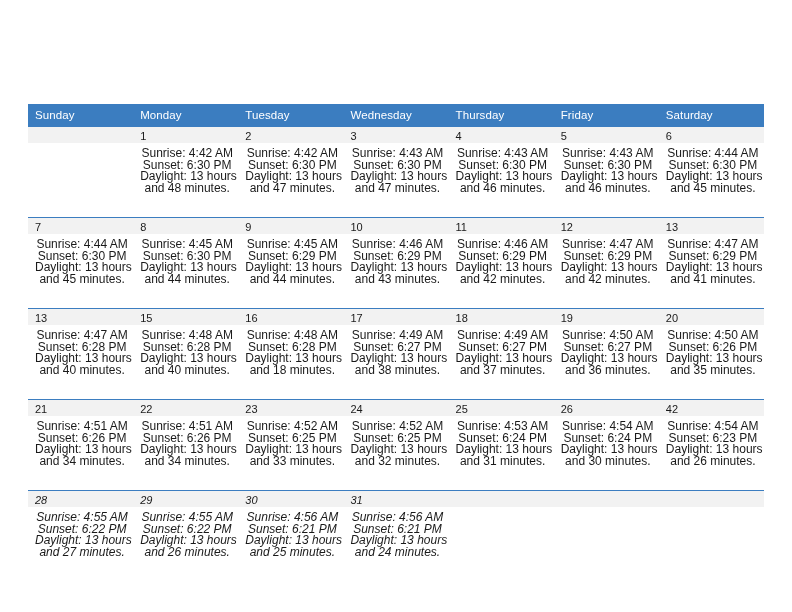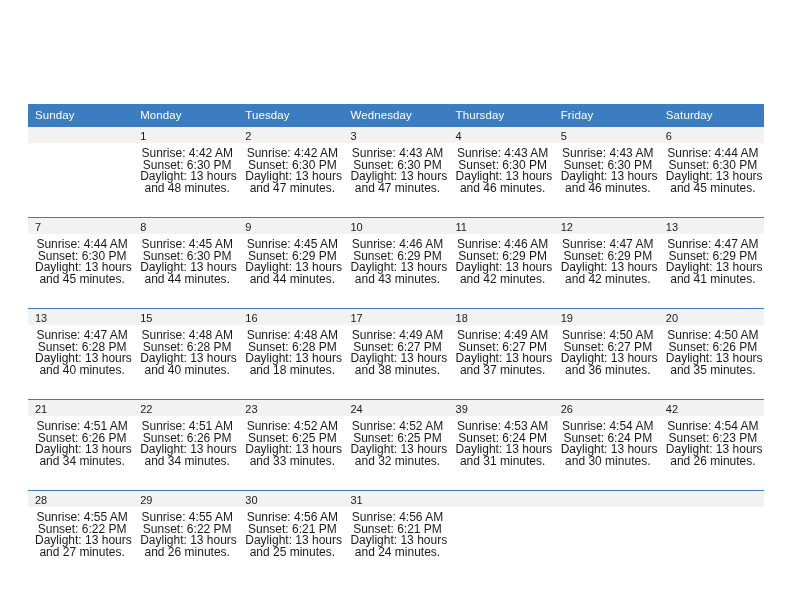--- a/index.html
+++ b/index.html
@@ -138,20 +138,21 @@
     font-size: 12px;
     line-height: 11.6px;
     color: #1a1a1a;
     text-align: center;
   }
   .details div {
     white-space: nowrap;
   }
   .last-row .daycell {
     border-bottom: none;
+    font-style: italic;
   }
 </style>
 </head>
 <body>
 
 <div class="page">
 
 
   <table class="calendar">
     <colgroup>
@@ -395,21 +396,21 @@
           <td class="daycell">
             <div class="daynum-band">24</div>
             <div class="details">
               <div>Sunrise: 4:52 AM</div>
               <div>Sunset: 6:25 PM</div>
               <div>Daylight: 13 hours</div>
               <div>and 32 minutes.</div>
             </div>
           </td>
           <td class="daycell">
-            <div class="daynum-band">39</div>
+            <div class="daynum-band">25</div>
             <div class="details">
               <div>Sunrise: 4:53 AM</div>
               <div>Sunset: 6:24 PM</div>
               <div>Daylight: 13 hours</div>
               <div>and 31 minutes.</div>
             </div>
           </td>
           <td class="daycell">
             <div class="daynum-band">26</div>
             <div class="details">

